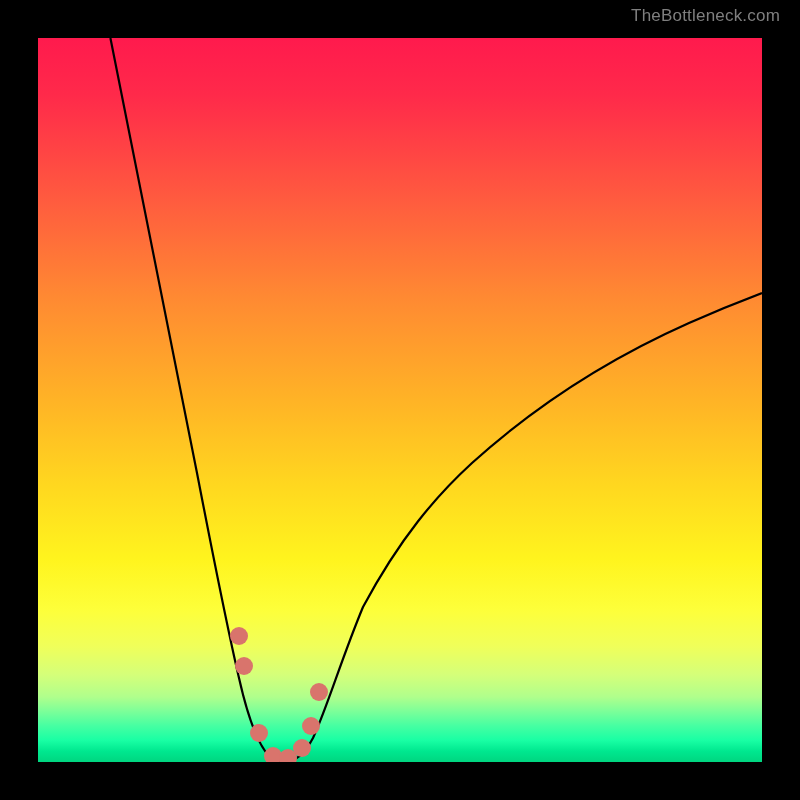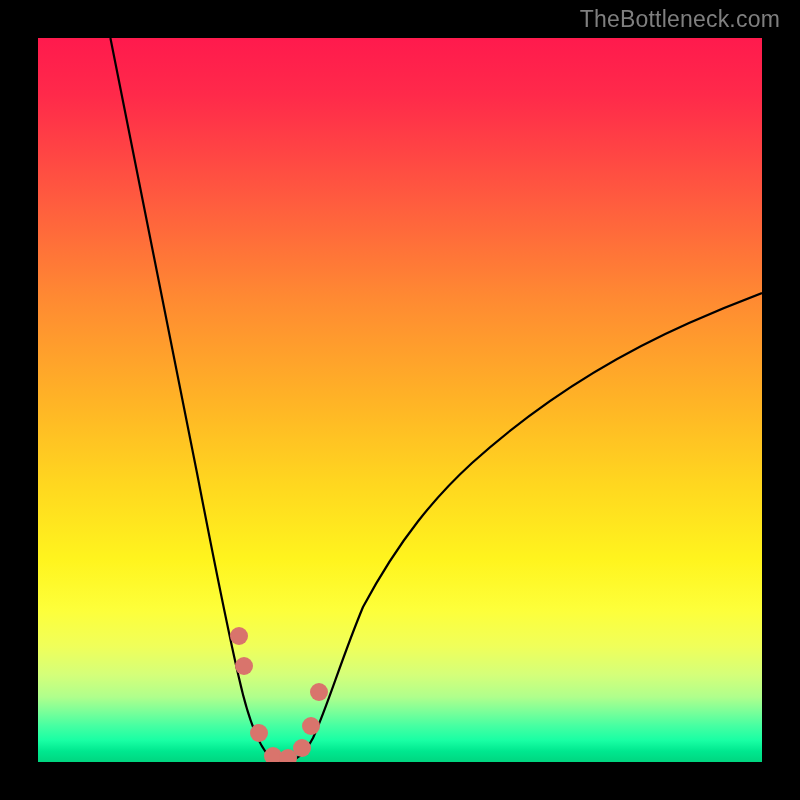--- a/index.html
+++ b/index.html
@@ -51,21 +51,21 @@
       #19ffa4 97%,
       #00e88f 98.5%,
       #00d680 100%
     );
   }
   .watermark {
     position: absolute;
     top: 6px;
     right: 20px;
     color: #7f7f7f;
-    font-size: 23px;
+    font-size: 17px;
     font-weight: 500;
     letter-spacing: 0.2px;
   }
   svg.curve {
     position: absolute;
     left: 0;
     top: 0;
     width: 724px;
     height: 724px;
   }

